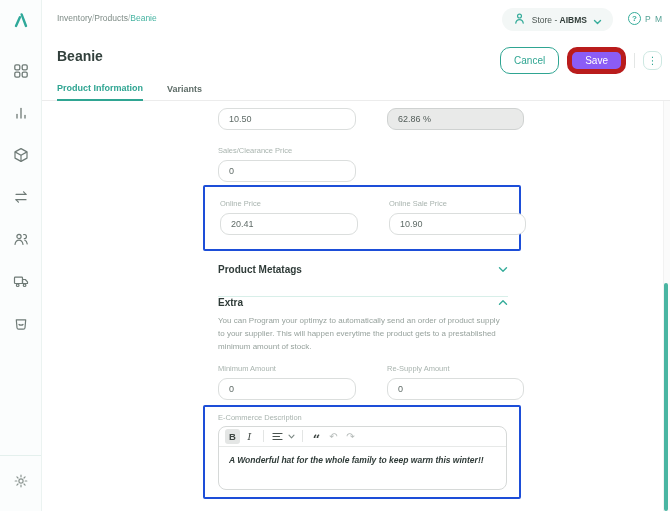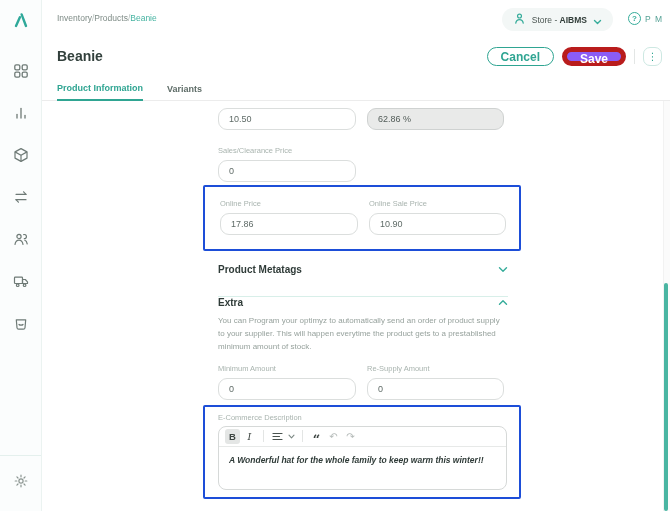--- a/index.html
+++ b/index.html
@@ -30,39 +30,39 @@
   .user-area { position:absolute; right:7px; top:12px; display:flex; align-items:center; gap:4px; }
   .help-circle { width:13px; height:13px; border:1.2px solid #35ac9a; border-radius:50%;
     color:#35ac9a; font-size:8px; font-weight:bold; display:flex; align-items:center;
     justify-content:center; }
   .initials { font-size:8.5px; color:#55a195; letter-spacing:1px; }
 
   
   .header-row { position:absolute; left:42px; right:0; top:42px; height:32px; }
   .page-title { position:absolute; left:15px; top:6px; font-size:14px; font-weight:600; color:#32403c; }
   .actions { position:absolute; right:8px; top:5px; display:flex; align-items:center; gap:8px; }
-  .btn { font-family:inherit; font-size:12px; font-weight:700; border-radius:10px;
-    padding:0 13px; height:19px; cursor:pointer; }
+  .btn { font-family:inherit; font-size:10px; font-weight:400; border-radius:10px;
+    padding:0 13px; height:27px; cursor:pointer; }
   .btn-cancel { background:#fff; border:1px solid #2fa592; color:#2fa592; }
   .btn-save { background:#8b5cf6; border:5px solid #b91c1c; color:#fff; }
   .action-divider { width:1px; height:15px; background:#e3e6e5; }
   .btn-kebab { width:19px; height:19px; border:1px solid #cde8e2; border-radius:7px; background:#fff;
     color:#2fa592; font-size:10px; line-height:16px; text-align:center; cursor:pointer; }
 
   
   .tabs-row { position:absolute; left:42px; right:0; top:77px; height:24px;
     border-bottom:1px solid #ececec; padding-left:15px; display:flex; gap:24px; align-items:flex-end; }
   .tab { font-size:9px; padding-bottom:6px; cursor:pointer; }
   .tab.active { color:#2fa592; font-weight:bold; border-bottom:2px solid #2fa592; margin-bottom:-1px; }
   .tab.inactive { color:#5f6d68; font-weight:600; }
 
   
   .content { position:absolute; left:42px; right:0; top:101px; bottom:0; overflow:hidden; }
   .form { position:absolute; left:176px; top:0; width:290px; }
-  .grid2 { display:grid; grid-template-columns:138px 137px; column-gap:11px; }
+  .grid2 { display:grid; grid-template-columns:138px 137px; column-gap:31px; }
   .f-label { font-size:7.5px; color:#a9b4af; margin-bottom:4px; height:10px; }
   .f-input { height:22px; border:1px solid #dbdedd; border-radius:9px; background:#fff;
     font-size:9px; color:#5f6b67; padding:0 10px; display:flex; align-items:center; }
   .f-input.disabled { background:#e9eae9; border-color:#cfd2d1; color:#525c58; }
 
   .purple-box { border:2px solid #1d4ed8; border-radius:2px; margin-left:-15px; margin-right:-13px;
     padding:12px 13px 14px 15px; }
   .purple-box.editor-wrap { margin-top:5px; padding:6px 12px 7px 13px; }
 
   .section-head { display:flex; justify-content:space-between; align-items:center; }
@@ -229,21 +229,21 @@
         <div>
           <div class="f-label">Sales/Clearance Price</div>
           <div class="f-input">0</div>
         </div>
       </div>
 
       <div class="purple-box mt3">
         <div class="grid2">
           <div>
             <div class="f-label">Online Price</div>
-            <div class="f-input">17.86</div>
+            <div class="f-input">20.41</div>
           </div>
           <div>
             <div class="f-label">Online Sale Price</div>
             <div class="f-input">10.90</div>
           </div>
         </div>
       </div>
 
       <div class="section-head mt13">
         <span class="section-title">Product Metatags</span>

